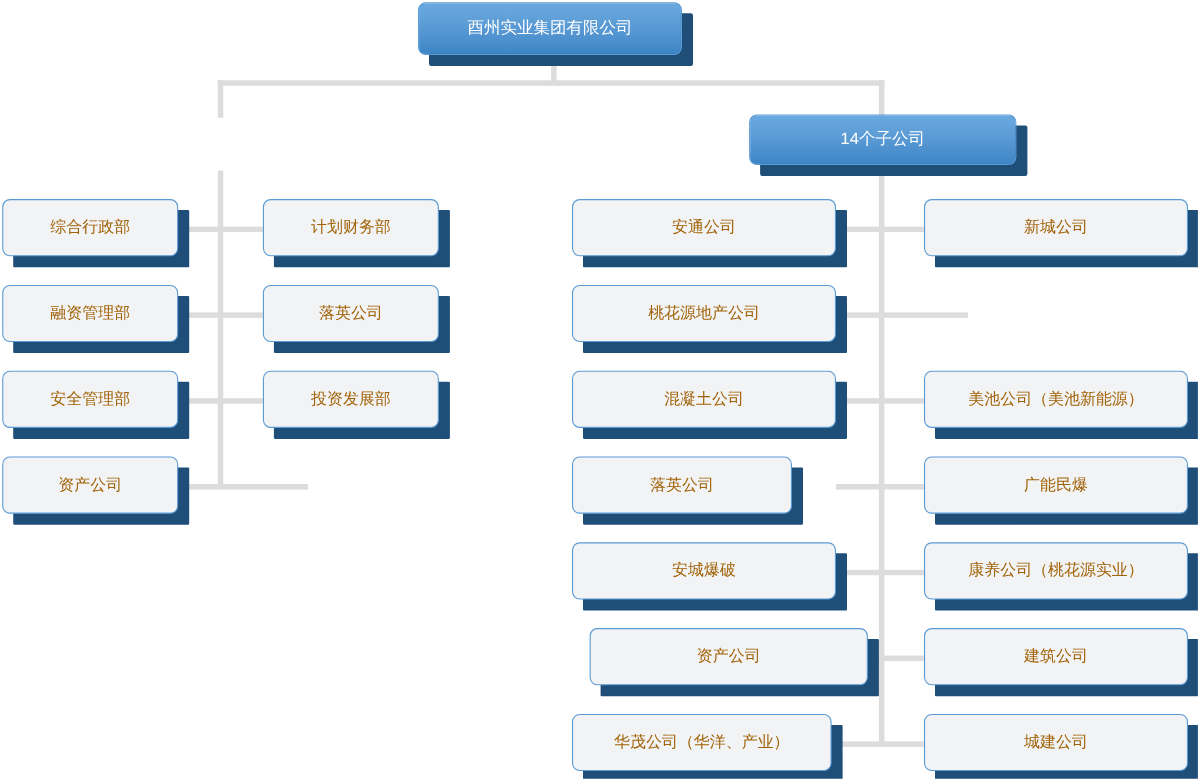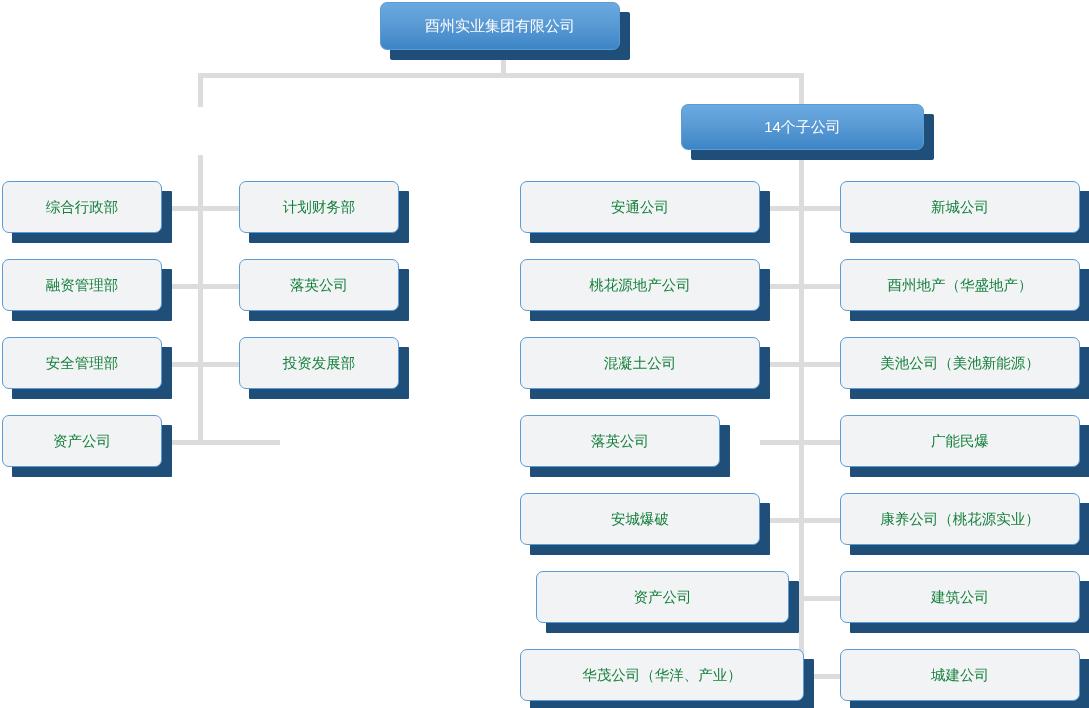--- a/index.html
+++ b/index.html
@@ -68,21 +68,21 @@
     background: linear-gradient(180deg, #6aa9e0 0%, #5b9bd5 45%, #3d85c6 100%);
     color: #ffffff;
     border: 1px solid #5b9bd5;
     font-size: 15px;
   }
   .node-root .face { font-size: 15px; }
 
   
   .node-leaf .face {
     background: #f2f3f4;
-    color: #15803d;
+    color: #a16207;
     border: 1px solid #5b9bd5;
     font-size: 14.5px;
   }
   .node-leaf .shadow { border-radius: 1px; }
 
   .nowrap { white-space: nowrap; }
 </style>
 </head>
 <body>
 
@@ -171,33 +171,29 @@
     <div class="face nowrap">落英公司</div>
   </div>
   <div class="node node-leaf" style="left:520px; top:493px; width:240px; height:52px;">
     <div class="shadow"></div>
     <div class="face nowrap">安城爆破</div>
   </div>
   <div class="node node-leaf" style="left:536px; top:571px; width:253px; height:52px;">
     <div class="shadow"></div>
     <div class="face nowrap">资产公司</div>
   </div>
-  <div class="node node-leaf" style="left:520px; top:649px; width:284px; height:52px;padding-left:36px;">
+  <div class="node node-leaf" style="left:520px; top:649px; width:236px; height:52px;padding-left:36px;">
     <div class="shadow"></div>
     <div class="face nowrap">华茂公司（华洋、产业）</div>
   </div>
 
   <div class="node node-leaf" style="left:840px; top:181px; width:240px; height:52px;">
     <div class="shadow"></div>
     <div class="face nowrap">新城公司</div>
   </div>
-  <div class="node node-leaf" style="left:840px; top:259px; width:240px; height:52px;">
-    <div class="shadow"></div>
-    <div class="face nowrap">酉州地产（华盛地产）</div>
-  </div>
   <div class="node node-leaf" style="left:840px; top:337px; width:240px; height:52px;">
     <div class="shadow"></div>
     <div class="face nowrap">美池公司（美池新能源）</div>
   </div>
   <div class="node node-leaf" style="left:840px; top:415px; width:240px; height:52px;">
     <div class="shadow"></div>
     <div class="face nowrap">广能民爆</div>
   </div>
   <div class="node node-leaf" style="left:840px; top:493px; width:240px; height:52px;">
     <div class="shadow"></div>

